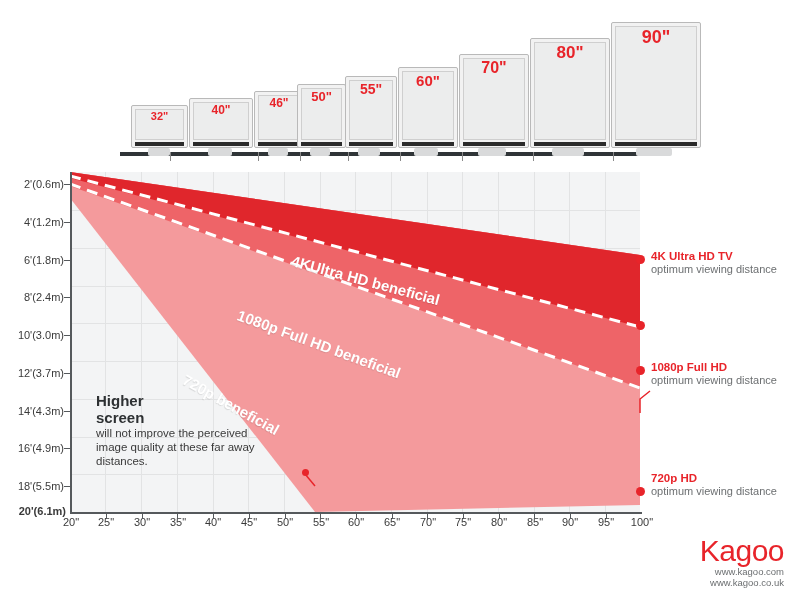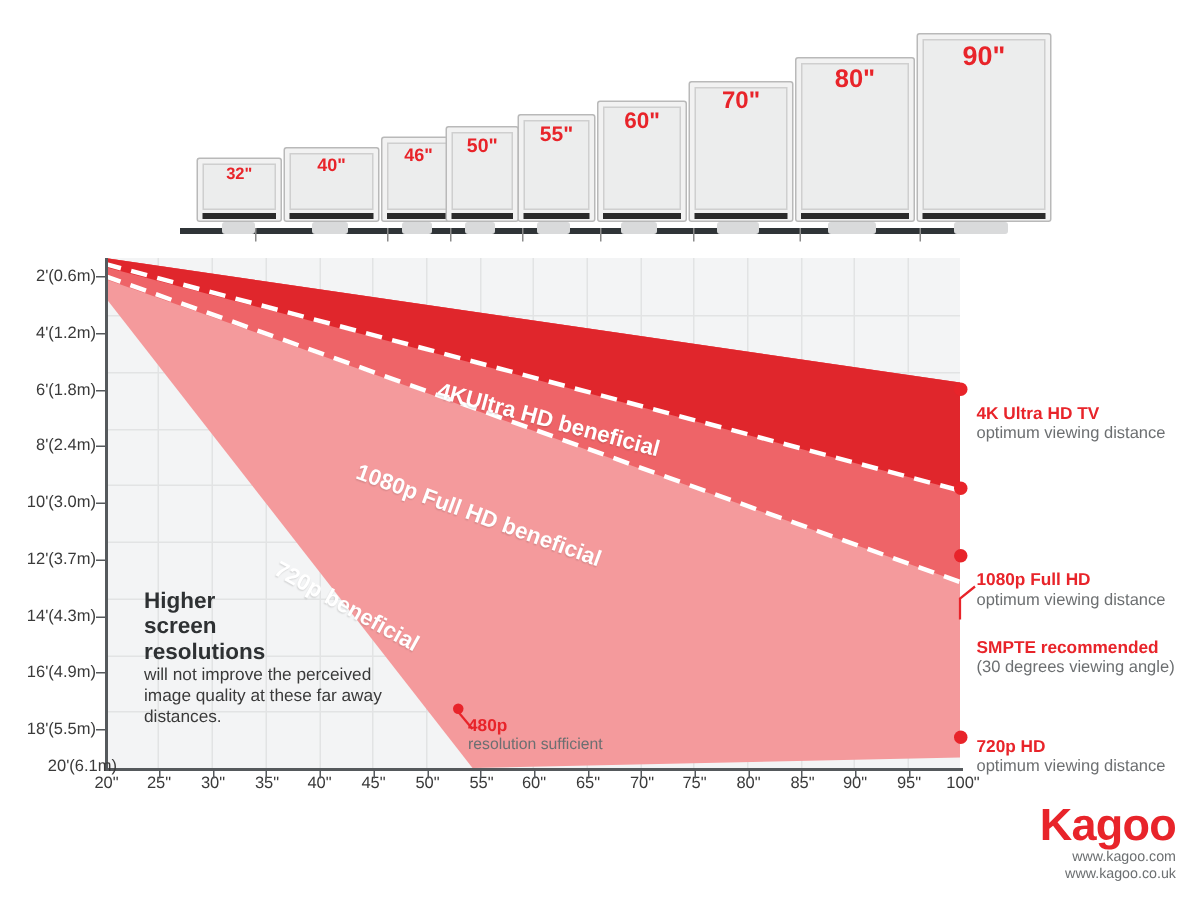--- a/index.html
+++ b/index.html
@@ -36,34 +36,34 @@
 
   .axisline-y{position:absolute;left:70px;top:172px;width:2px;height:341px;background:#55595c;}
   .axisline-x{position:absolute;left:70px;top:512px;width:572px;height:2px;background:#55595c;}
   .ytick{position:absolute;left:64px;width:6px;height:1px;background:#55595c;}
   .xtick{position:absolute;top:513px;width:1px;height:6px;background:#55595c;}
 
   .bandlbl{position:absolute;color:#ffffff;font-weight:bold;white-space:nowrap;text-shadow:0 1px 1px rgba(0,0,0,.12);}
 
   
   .ann{position:absolute;font-size:11px;color:#6c6f71;line-height:13px;}
-  .ann .t{color:#e8242a;font-weight:bold;font-size:11.5px;margin-top:20px;}
+  .ann .t{color:#e8242a;font-weight:bold;font-size:11.5px;}
   .dot{position:absolute;width:9px;height:9px;border-radius:50%;background:#e8242a;}
 
   .note{position:absolute;left:96px;top:392px;width:160px;color:#3a3a3a;font-size:11.5px;line-height:14px;}
   .note b{display:block;font-size:15px;color:#2e3133;line-height:17px;font-weight:bold;}
 
   .n480{position:absolute;left:312px;top:478px;font-size:10.5px;color:#6c6f71;line-height:12px;}
   .n480 .t{color:#e8242a;font-weight:bold;font-size:11.5px;}
 
   .xtitle{position:absolute;left:0;top:543px;width:700px;text-align:center;font-size:12.5px;color:#2e3133;font-weight:bold;}
   .xtitle em{font-style:normal;color:#e8242a;}
 
   .brand{position:absolute;right:16px;bottom:12px;text-align:right;}
-  .brand .logo{font-size:30px;font-weight:bold;color:#e8242a;letter-spacing:-0.5px;line-height:30px;}
+  .brand .logo{font-size:30px;font-weight:normal;color:#e8242a;letter-spacing:-0.5px;line-height:30px;}
   .brand .url{font-size:9.5px;color:#6c6f71;line-height:11px;}
 </style>
 </head>
 <body>
 
 <div class="stage">
 
   <div class="tvrow">
     <div class="tvline"></div>
 
@@ -190,21 +190,21 @@
 
   <div class="ylab" style="left:2px;top:178px;">2'(0.6m)</div>
   <div class="ylab" style="left:2px;top:216px;">4'(1.2m)</div>
   <div class="ylab" style="left:2px;top:254px;">6'(1.8m)</div>
   <div class="ylab" style="left:2px;top:291px;">8'(2.4m)</div>
   <div class="ylab" style="left:2px;top:329px;">10'(3.0m)</div>
   <div class="ylab" style="left:2px;top:367px;text-align:right;">12'(3.7m)</div>
   <div class="ylab" style="left:2px;top:405px;">14'(4.3m)</div>
   <div class="ylab" style="left:2px;top:442px;">16'(4.9m)</div>
   <div class="ylab" style="left:2px;top:480px;text-align:right;">18'(5.5m)</div>
-  <div class="ylab" style="left:16px;top:505px;">20'(6.1m)</div>
+  <div class="ylab" style="left:4px;top:505px;font-weight:bold;">20'(6.1m)</div>
 
   <div class="ytick" style="top:184px;"></div>
   <div class="ytick" style="top:222px;"></div>
   <div class="ytick" style="top:260px;"></div>
   <div class="ytick" style="top:297px;"></div>
   <div class="ytick" style="top:335px;"></div>
   <div class="ytick" style="top:373px;"></div>
   <div class="ytick" style="top:411px;"></div>
   <div class="ytick" style="top:448px;"></div>
   <div class="ytick" style="top:486px;"></div>
@@ -239,54 +239,45 @@
   <div class="xtick" style="left:427px;"></div>
   <div class="xtick" style="left:463px;"></div>
   <div class="xtick" style="left:499px;"></div>
   <div class="xtick" style="left:534px;"></div>
   <div class="xtick" style="left:570px;"></div>
   <div class="xtick" style="left:606px;"></div>
 
   <div class="note">
     <b>Higher</b>
     <b>screen</b>
-    <b>resolutions</b>
     <span>will not improve the perceived image quality at these far away distances.</span>
   </div>
 
   <div class="dot" style="left:302px;top:469px;width:7px;height:7px;"></div>
   <svg width="20" height="18" style="position:absolute;left:303px;top:474px;">
     <line x1="2" y1="0" x2="12" y2="12" stroke="#e8242a" stroke-width="1.5"></line>
   </svg>
-  <div class="n480">
-    <div class="t">480p</div>
-    <div>resolution sufficient</div>
-  </div>
 
   <div class="dot" style="left:636px;top:255px;"></div>
   <div class="ann" style="left:651px;top:250px;">
     <div class="t">4K Ultra HD TV</div>
     <div>optimum viewing distance</div>
   </div>
 
   <div class="dot" style="left:636px;top:321px;"></div>
 
   <div class="dot" style="left:636px;top:366px;"></div>
   <div class="ann" style="left:651px;top:361px;">
     <div class="t">1080p Full HD</div>
     <div>optimum viewing distance</div>
   </div>
 
   <svg width="14" height="30" style="position:absolute;left:638px;top:385px;">
     <path d="M2,28 L2,14 L12,6" stroke="#e8242a" stroke-width="1.5" fill="none"></path>
   </svg>
-  <div class="ann" style="left:651px;top:406px;">
-    <div class="t">SMPTE recommended</div>
-    <div>(30 degrees viewing angle)</div>
-  </div>
 
   <div class="dot" style="left:636px;top:487px;"></div>
   <div class="ann" style="left:651px;top:472px;">
     <div class="t">720p HD</div>
     <div>optimum viewing distance</div>
   </div>
 
 
   <div class="brand">
     <div class="logo">Kagoo</div>

